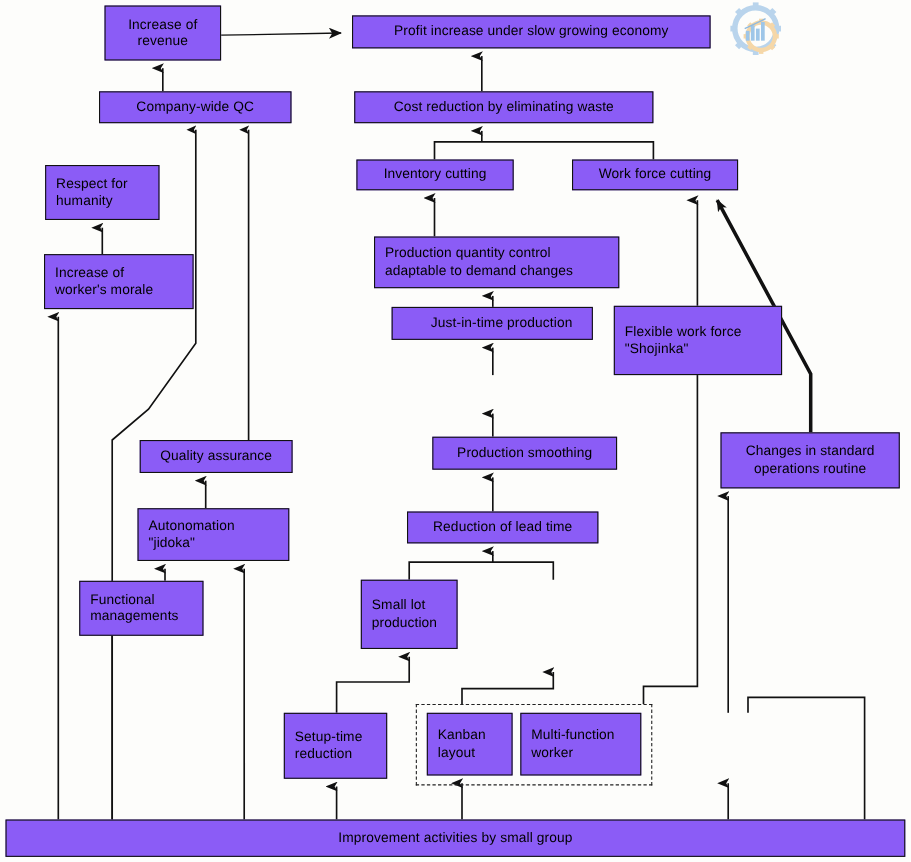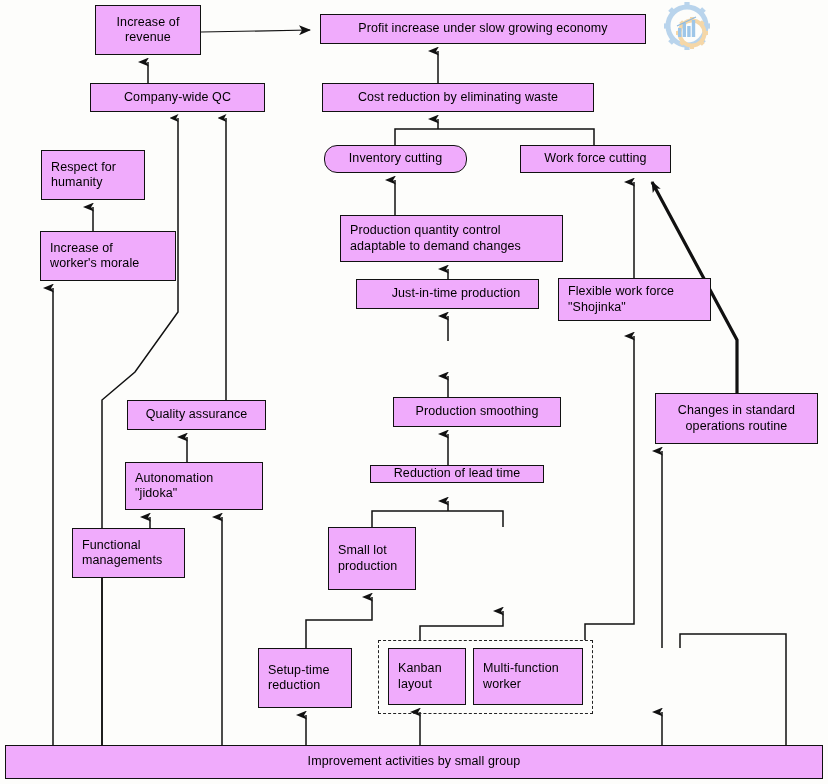--- a/index.html
+++ b/index.html
@@ -16,21 +16,21 @@
     overflow:hidden;
   }
   #svgroot{
     position:absolute;
     left:0;top:0;
     width:828px;height:784px;
   }
   .node{
     position:absolute;
     box-sizing:border-box;
-    background:#f0abfc;
+    background:#8b5cf6;
     border:1.6px solid #111;
     display:flex;
     align-items:center;
     justify-content:center;
     text-align:center;
     font-size:12.5px;
     line-height:1.22;
     letter-spacing:.1px;
     padding:2px 4px;
     z-index:3;
@@ -162,21 +162,21 @@
   </div>
 
   <div class="node" style="left:90px;top:83px;width:175px;height:29px;">
     <span>Company-wide QC</span>
   </div>
 
   <div class="node" style="left:322px;top:83px;width:272px;height:29px;">
     <span>Cost reduction by eliminating waste</span>
   </div>
 
-  <div class="node" style="left:324px;top:145px;width:143px;height:28px;border-radius:13px;">
+  <div class="node" style="left:324px;top:145px;width:143px;height:28px;">
     <span>Inventory cutting</span>
   </div>
 
   <div class="node left-al" style="left:41px;top:150px;width:104px;height:50px;">
     <span>Respect for
 humanity</span>
   </div>
 
   <div class="node" style="left:520px;top:145px;width:151px;height:28px;">
     <span>Work force cutting</span>
@@ -189,21 +189,21 @@
 
   <div class="node left-al" style="left:40px;top:231px;width:136px;height:50px;">
     <span>Increase of
 worker's morale</span>
   </div>
 
   <div class="node" style="left:356px;top:279px;width:183px;height:30px;padding-left:21px;">
     <span>Just-in-time production</span>
   </div>
 
-  <div class="node left-al" style="left:558px;top:278px;width:153px;height:43px;">
+  <div class="node left-al" style="left:558px;top:278px;width:153px;height:63px;">
     <span>Flexible work force
 "Shojinka"</span>
   </div>
 
 
   <div class="node" style="left:127px;top:400px;width:139px;height:30px;">
     <span>Quality assurance</span>
   </div>
 
   <div class="node" style="left:393px;top:397px;width:168px;height:30px;">
@@ -213,21 +213,21 @@
   <div class="node" style="left:655px;top:393px;width:163px;height:51px;">
     <span>Changes in standard
 operations routine</span>
   </div>
 
   <div class="node left-al" style="left:125px;top:462px;width:138px;height:48px;">
     <span>Autonomation
 "jidoka"</span>
   </div>
 
-  <div class="node" style="left:370px;top:465px;width:174px;height:18px;">
+  <div class="node" style="left:370px;top:465px;width:174px;height:29px;">
     <span>Reduction of lead time</span>
   </div>
 
   <div class="node left-al" style="left:328px;top:527px;width:88px;height:63px;">
     <span>Small lot
 production</span>
   </div>
 
 
   <div class="node left-al" style="left:72px;top:528px;width:113px;height:50px;">

